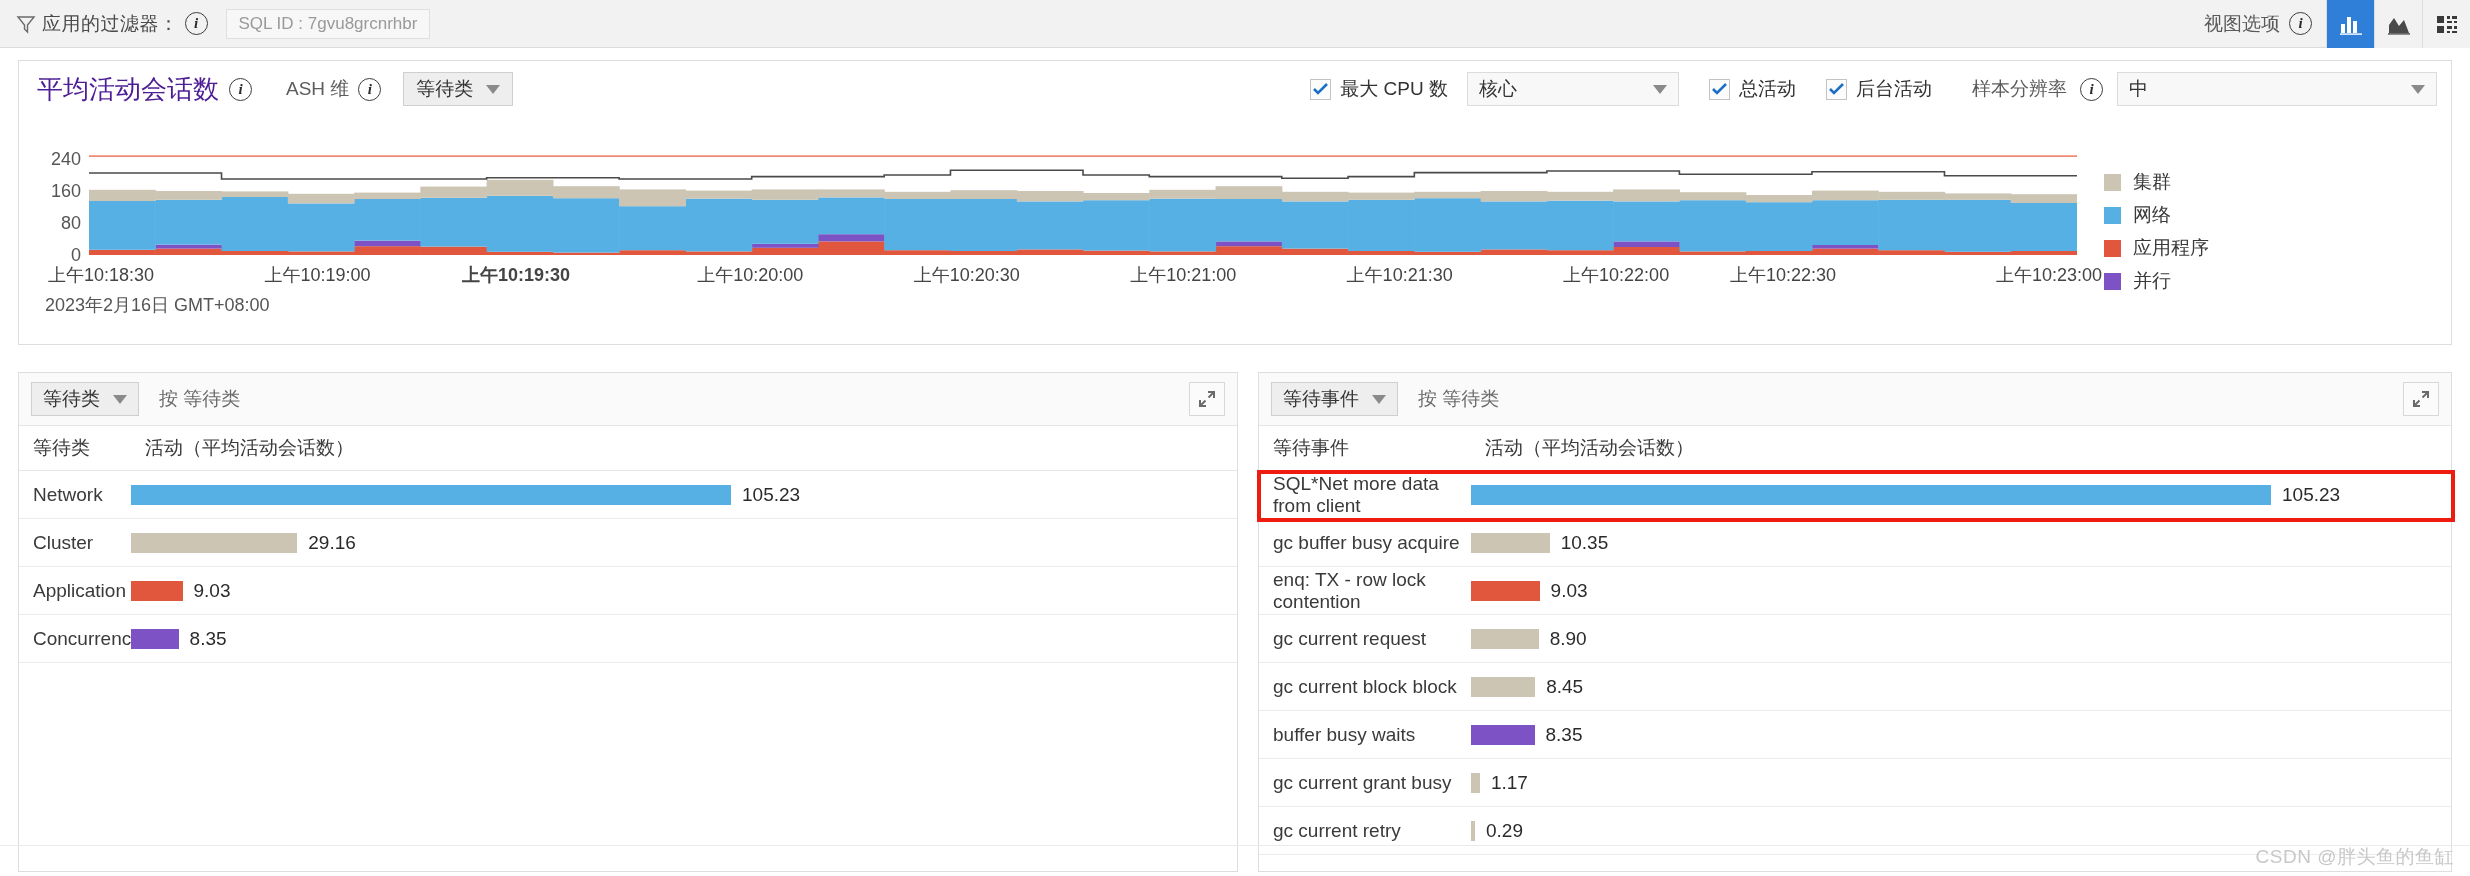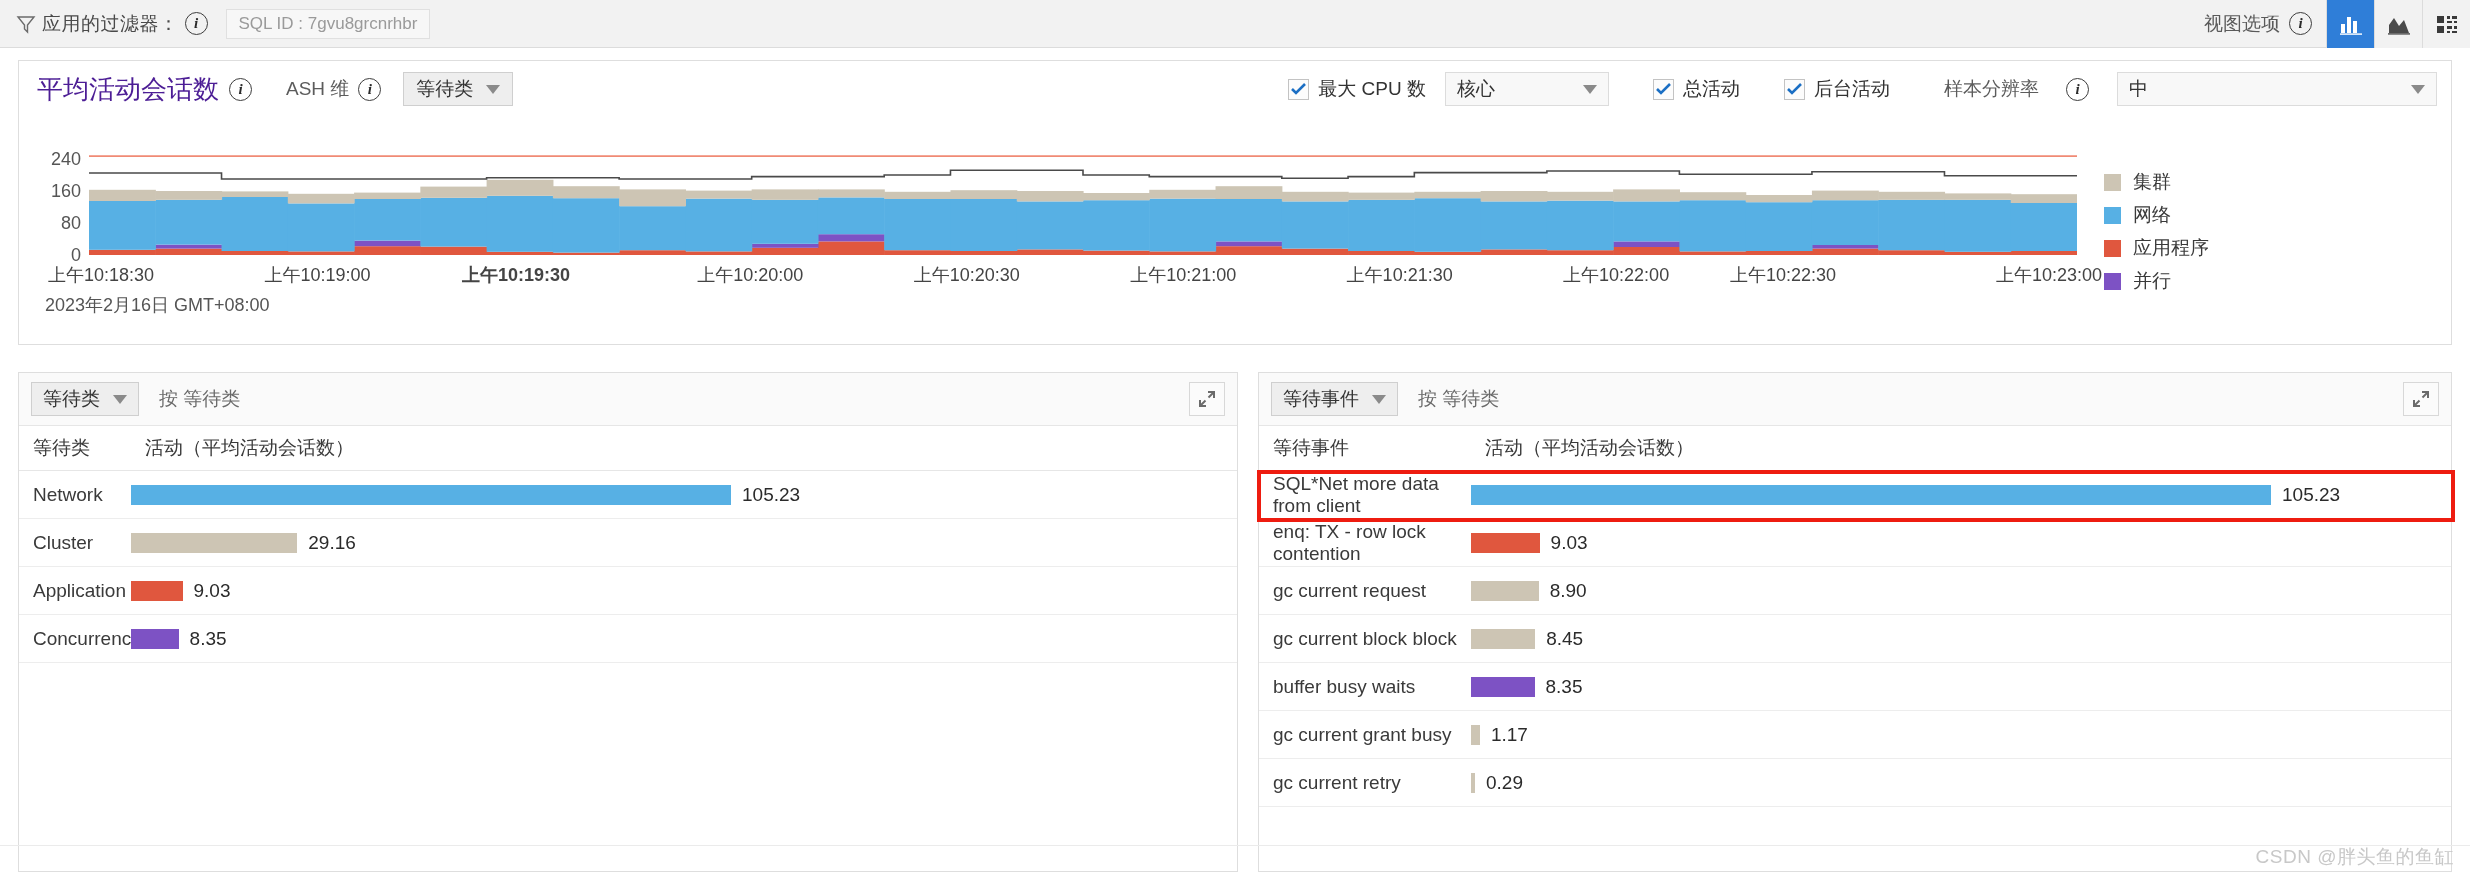--- a/index.html
+++ b/index.html
@@ -68,36 +68,36 @@
   .chart-title { font-size: 26px; color: #4c1d95; margin-right: 10px; }
   .ash-label { font-size: 19px; color: #5c5c5c; margin-left: 34px; margin-right: 9px; }
   .dropdown {
     background: #eeeeee; border: 1px solid #cfcfcf;
     height: 34px; display: inline-flex; align-items: center;
     padding: 0 12px; gap: 13px; font-size: 19px; color: #333;
     cursor: pointer; margin-left: 22px;
   }
   .caret { width: 0; height: 0; border-left: 7px solid transparent;
            border-right: 7px solid transparent; border-top: 9px solid #8a8a8a; }
-  .chart-head-right { margin-left: auto; display: flex; align-items: center; gap: 18px; }
+  .chart-head-right { margin-left: auto; display: flex; align-items: center; gap: 4px; }
   .chk-group { display: flex; align-items: center; gap: 9px; margin-left: 26px; }
   .chk {
     width: 21px; height: 21px; border: 1px solid #c3c3c3; background: #fcfcfc;
     display: inline-flex; align-items: center; justify-content: center;
     cursor: pointer; flex: 0 0 auto;
   }
   .chk svg { display: block; }
   .chk-label { font-size: 19px; color: #333; white-space: nowrap; }
   .select-box {
     background: #f8f8f8; border: 1px solid #dcdcdc; height: 34px;
     width: 152px; display: inline-flex; align-items: center;
     justify-content: space-between; padding: 0 11px;
     font-size: 19px; color: #333; margin-left: 10px; cursor: pointer;
   }
-  .select-box.wide { width: 164px; text-align: center; }
+  .select-box.wide { width: 212px; text-align: center; }
   .res-label { font-size: 19px; color: #5c5c5c; margin-left: 36px; margin-right: 9px; }
 
   
   .plot-wrap { position: relative; height: 225px; }
   .yaxis {
     position: absolute; left: 0; top: 26px; width: 62px;
     font-size: 18px; color: #555; text-align: right;
   }
   .ytick { position: absolute; right: 0; transform: translateY(-50%); }
   .plot {
@@ -539,20 +539,29 @@
         <tr class="highlight-row">
           <td>SQL*Net more data from client</td>
           <td class="bar-cell">
             <div class="bar-flex">
               <span class="bar" style="width:800.0px;background:#57b0e4"></span>
               <span class="bar-val">105.23</span>
             </div>
           </td>
         </tr>
         <tr>
+          <td>gc buffer busy acquire</td>
+          <td class="bar-cell">
+            <div class="bar-flex">
+              <span class="bar" style="width:78.7px;background:#cdc5b4"></span>
+              <span class="bar-val">10.35</span>
+            </div>
+          </td>
+        </tr>
+        <tr>
           <td>enq: TX - row lock contention</td>
           <td class="bar-cell">
             <div class="bar-flex">
               <span class="bar" style="width:68.6px;background:#e0573e"></span>
               <span class="bar-val">9.03</span>
             </div>
           </td>
         </tr>
         <tr>
           <td>gc current request</td>

